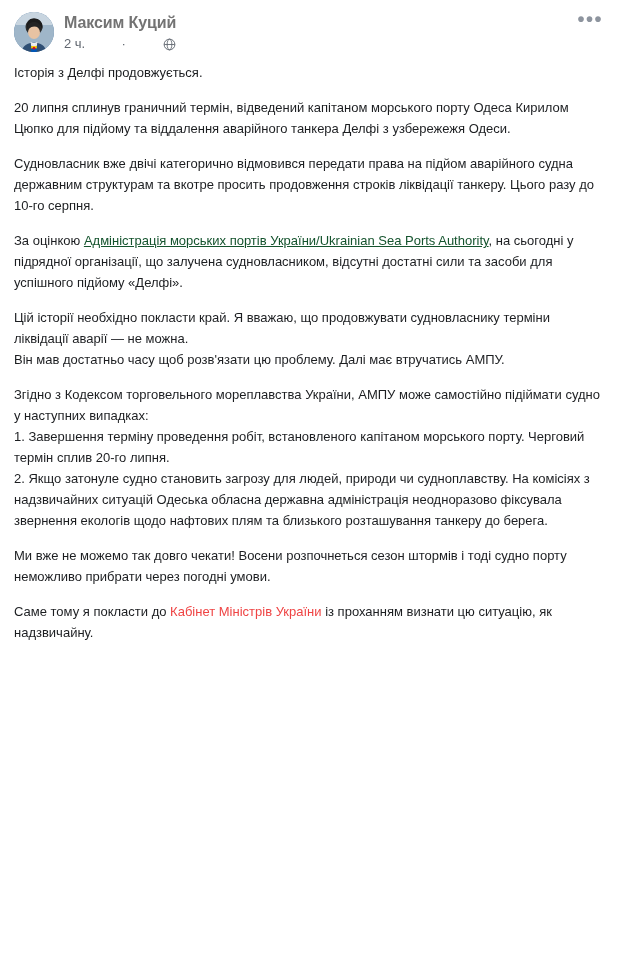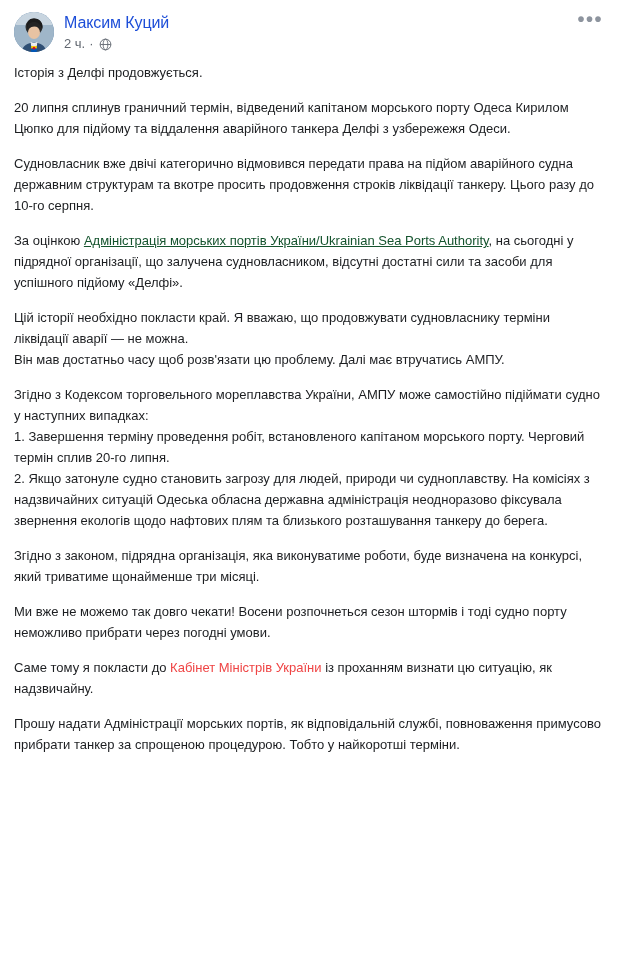--- a/index.html
+++ b/index.html
@@ -37,32 +37,33 @@
   .avatar svg { display: block; }
   .header-text {
     margin-left: 10px;
     display: flex;
     flex-direction: column;
     justify-content: center;
     padding-top: 1px;
   }
   .author-name {
     font-size: 16px;
-    font-weight: normal;
-    color: #1d4ed8;
+    font-weight: bold;
+    color: #737373;
     line-height: 19px;
     letter-spacing: -0.1px;
   }
   .meta-row {
     display: flex;
     align-items: center;
     margin-top: 4px;
     font-size: 13px;
     color: #616770;
     line-height: 16px;
+    justify-content: space-between;
   }
   .meta-sep {
     margin: 0 4px;
     color: #616770;
   }
   .globe-icon {
     display: inline-flex;
     align-items: center;
     margin-left: 1px;
   }
@@ -147,20 +148,18 @@
     <div id="paragraphs">
         <div class="para"><span>Історія з Делфі продовжується.</span></div>
         <div class="para"><span>20 липня сплинув граничний термін, відведений капітаном морського порту Одеса Кирилом Цюпко для підйому та віддалення аварійного танкера Делфі з узбережежя Одеси.</span></div>
         <div class="para"><span>Судновласник вже двічі категорично відмовився передати права на підйом аварійного судна державним структурам та вкотре просить продовження строків ліквідації танкеру. Цього разу до 10-го серпня.</span></div>
         <div class="para"><span>За оцінкою </span><span class="link">Адміністрація морських портів України/Ukrainian Sea Ports Authority</span><span>, на сьогодні у підрядної організації, що залучена судновласником, відсутні достатні сили та засоби для успішного підйому «Делфі».</span></div>
         <div class="para"><span>Цій історії необхідно покласти край. Я вважаю, що продовжувати судновласнику терміни ліквідації аварії — не можна.
 Він мав достатньо часу щоб розв'язати цю проблему. Далі має втручатись АМПУ.</span></div>
         <div class="para"><span>Згідно з Кодексом торговельного мореплавства України, АМПУ може самостійно підіймати судно у наступних випадках:
 1. Завершення терміну проведення робіт, встановленого капітаном морського порту. Черговий термін сплив 20-го липня.
 2. Якщо затонуле судно становить загрозу для людей, природи чи судноплавству. На комісіях з надзвичайних ситуацій Одеська обласна державна адміністрація неодноразово фіксувала звернення екологів щодо нафтових плям та близького розташування танкеру до берега.</span></div>
-        <div class="para"><span>Згідно з законом, підрядна організація, яка виконуватиме роботи, буде визначена на конкурсі, який триватиме щонайменше три місяці.</span></div>
         <div class="para"><span>Ми вже не можемо так довго чекати! Восени розпочнеться сезон штормів і тоді судно порту неможливо прибрати через погодні умови.</span></div>
         <div class="para"><span>Саме тому я покласти до </span><span class="link-plain">Кабінет Міністрів України</span><span> із проханням визнати цю ситуацію, як надзвичайну.</span></div>
-        <div class="para"><span>Прошу надати Адміністрації морських портів, як відповідальній службі, повноваження примусово прибрати танкер за спрощеною процедурою. Тобто у найкоротші терміни.</span></div>
       </div>
   </div>
 
 </div>
 
 </body></html>

